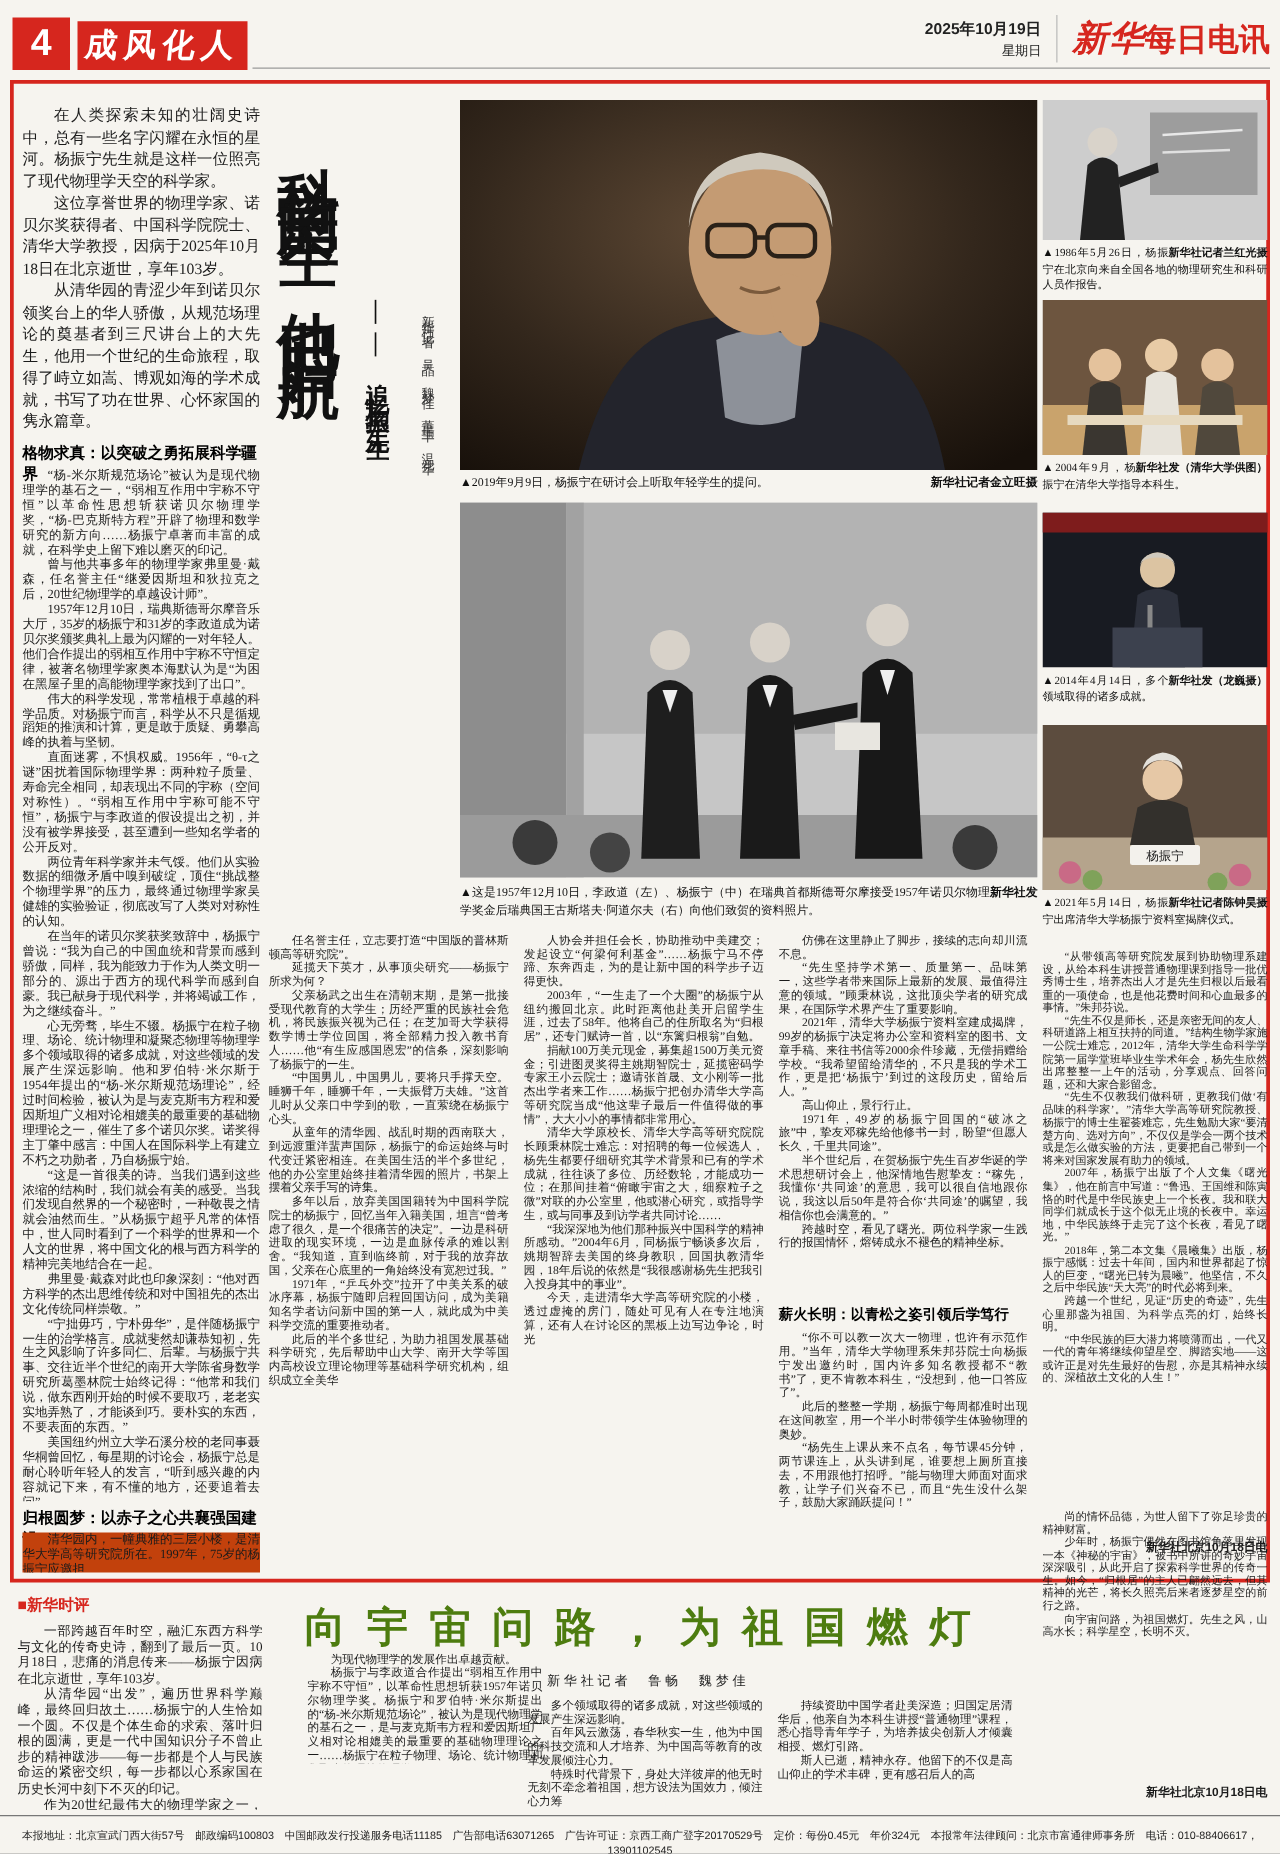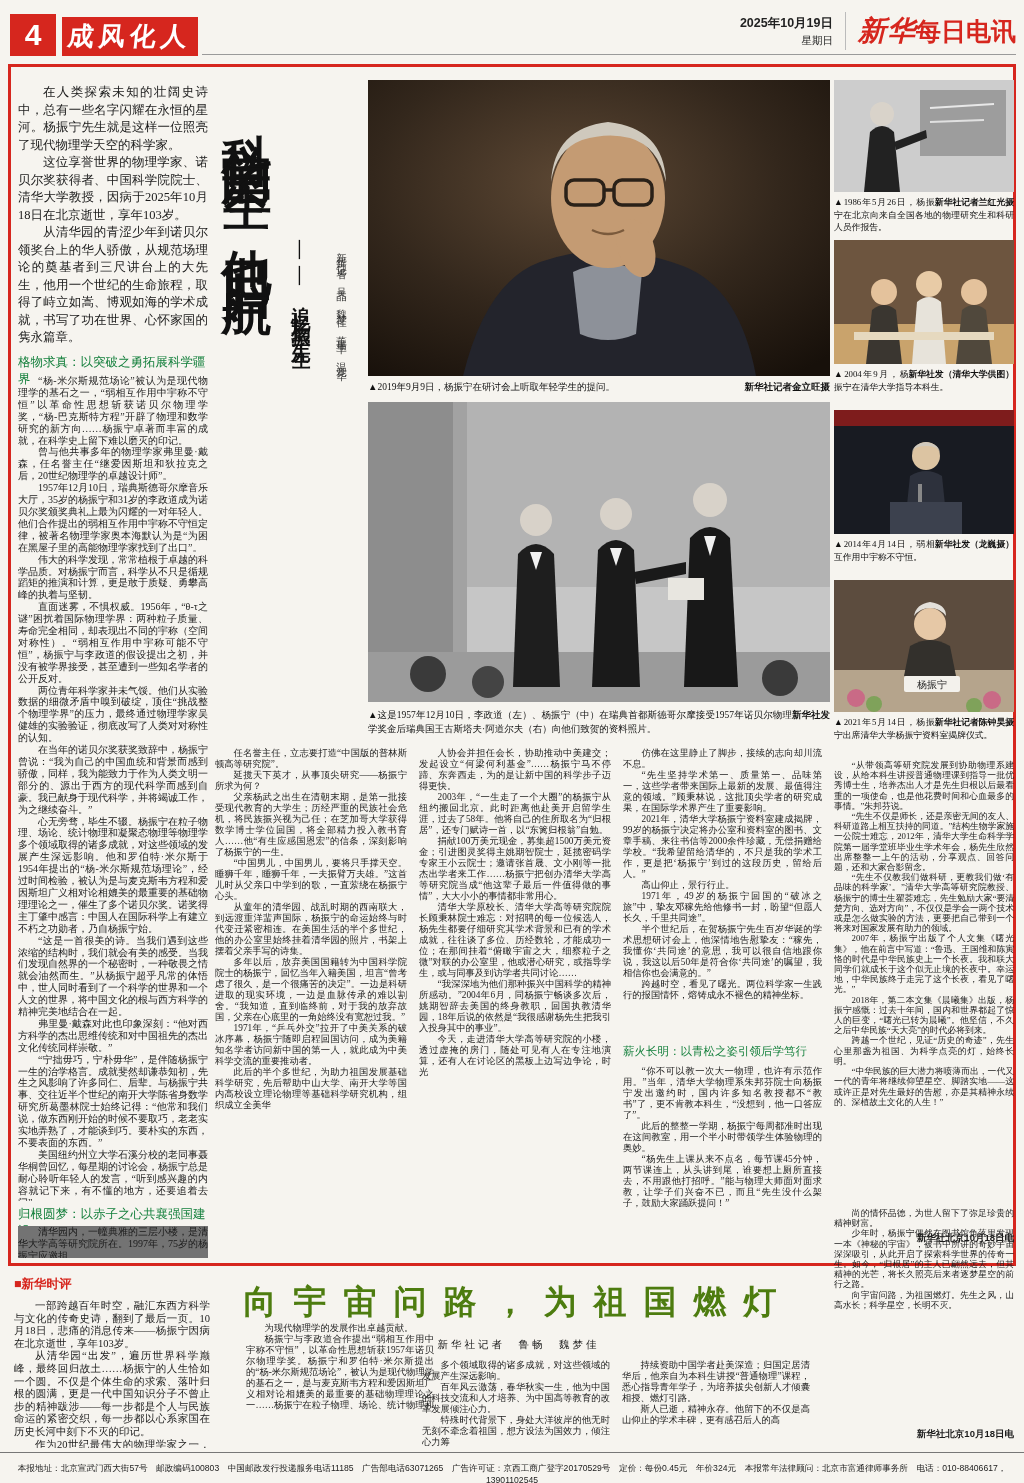--- a/index.html
+++ b/index.html
@@ -16,21 +16,21 @@
   .hdr-rule{background:#9a9a9a;height:1px;}
   .dateblk{text-align:right;font-family:"Liberation Sans",sans-serif;color:#222;}
   .dateblk .d1{font-size:12.5px;font-weight:bold;}
   .dateblk .d2{font-size:10.5px;margin-top:2px;}
   .masthead{color:#d6261e;font-weight:900;font-size:25px;white-space:nowrap;
             border-left:1px solid #bbb;padding-left:12px;font-family:"Liberation Serif",serif;}
   .masthead .script{font-style:italic;font-size:28px;letter-spacing:1px;}
   
   .mainframe{border:3px solid #d6261e;background:transparent;}
   .introtxt{font-size:12.5px;line-height:17.5px;}
-  .sechdr{font-size:12.5px;font-weight:400;font-family:"Liberation Sans",sans-serif;color:#15803d;}
+  .sechdr{font-size:12.5px;font-weight:700;font-family:"Liberation Sans",sans-serif;color:#000000;}
   .colbody{font-size:10px;line-height:11.9px;overflow:hidden;}
   .midcol{font-size:9.3px;line-height:11px;overflow:hidden;}
   .railtxt{font-size:8.8px;line-height:10.2px;overflow:hidden;}
   .vtext{writing-mode:vertical-rl;}
   .btitle{font-size:50px;font-weight:900;letter-spacing:11px;color:#111;}
   .bsub{font-size:19px;font-weight:700;letter-spacing:7px;color:#111;}
   .bby{font-size:10.5px;letter-spacing:4px;color:#333;}
   .cap{font-size:9.5px;line-height:14px;color:#111;}
   .cap b{float:right;font-family:"Liberation Sans",sans-serif;}
   .railcap{font-size:8.8px;line-height:12.5px;color:#111;}
@@ -81,21 +81,21 @@
       <p class="para">直面迷雾，不惧权威。1956年，“θ-τ之谜”困扰着国际物理学界：两种粒子质量、寿命完全相同，却表现出不同的宇称（空间对称性）。“弱相互作用中宇称可能不守恒”，杨振宁与李政道的假设提出之初，并没有被学界接受，甚至遭到一些知名学者的公开反对。</p>
       <p class="para">两位青年科学家并未气馁。他们从实验数据的细微矛盾中嗅到破绽，顶住“挑战整个物理学界”的压力，最终通过物理学家吴健雄的实验验证，彻底改写了人类对对称性的认知。</p>
       <p class="para">在当年的诺贝尔奖获奖致辞中，杨振宁曾说：“我为自己的中国血统和背景而感到骄傲，同样，我为能致力于作为人类文明一部分的、源出于西方的现代科学而感到自豪。我已献身于现代科学，并将竭诚工作，为之继续奋斗。”</p>
       <p class="para">心无旁骛，毕生不辍。杨振宁在粒子物理、场论、统计物理和凝聚态物理等物理学多个领域取得的诸多成就，对这些领域的发展产生深远影响。他和罗伯特·米尔斯于1954年提出的“杨-米尔斯规范场理论”，经过时间检验，被认为是与麦克斯韦方程和爱因斯坦广义相对论相媲美的最重要的基础物理理论之一，催生了多个诺贝尔奖。诺奖得主丁肇中感言：中国人在国际科学上有建立不朽之功勋者，乃自杨振宁始。</p>
       <p class="para">“这是一首很美的诗。当我们遇到这些浓缩的结构时，我们就会有美的感受。当我们发现自然界的一个秘密时，一种敬畏之情就会油然而生。”从杨振宁超乎凡常的体悟中，世人同时看到了一个科学的世界和一个人文的世界，将中国文化的根与西方科学的精神完美地结合在一起。</p>
       <p class="para">弗里曼·戴森对此也印象深刻：“他对西方科学的杰出思维传统和对中国祖先的杰出文化传统同样崇敬。”</p>
       <p class="para">“宁拙毋巧，宁朴毋华”，是伴随杨振宁一生的治学格言。成就斐然却谦恭知初，先生之风影响了许多同仁、后辈。与杨振宁共事、交往近半个世纪的南开大学陈省身数学研究所葛墨林院士始终记得：“他常和我们说，做东西刚开始的时候不要取巧，老老实实地弄熟了，才能谈到巧。要朴实的东西，不要表面的东西。”</p>
       <p class="para">美国纽约州立大学石溪分校的老同事聂华桐曾回忆，每星期的讨论会，杨振宁总是耐心聆听年轻人的发言，“听到感兴趣的内容就记下来，有不懂的地方，还要追着去问”。</p>
     </div>
   <div class="abs sechdr" style="left:18px;top:1206px;width:190px;background:#f6f4ef;">归根圆梦：以赤子之心共襄强国建设</div>
-  <div class="abs jus colbody para" style="left:18px;top:1226px;width:190px;height:32px;background:#737373;">清华园内，一幢典雅的三层小楼，是清华大学高等研究院所在。1997年，75岁的杨振宁应邀担</div>
+  <div class="abs jus colbody para" style="left:18px;top:1226px;width:190px;height:32px;background:#c2410c;">清华园内，一幢典雅的三层小楼，是清华大学高等研究院所在。1997年，75岁的杨振宁应邀担</div>
 
   <div class="abs vtext btitle" style="left:214px;top:94px;height:638px;">科学的星空，他已归航</div>
   <div class="abs vtext bsub" style="left:288px;top:240px;height:300px;">——追忆杨振宁先生</div>
   <div class="abs vtext bby" style="left:334px;top:244px;height:330px;">新华社记者　吴晶　魏梦佳　董瑞丰　温竞华</div>
 
   <div class="abs" style="left:368px;top:80px;width:462px;height:296px;">
     <svg width="462" height="296" viewBox="0 0 462 296" preserveAspectRatio="none">
       <defs>
           <radialGradient id="gm" cx="45%" cy="35%" r="80%">
         <stop offset="0" stop-color="#5d4834"></stop>
@@ -224,21 +224,21 @@
       <rect width="180" height="16" fill="#7e1c1c"></rect>
       <circle cx="92" cy="46" r="14" fill="#dcc4a2"></circle>
       <path d="M92,32 Q78,34 78,44 Q78,36 92,36 Q106,36 106,44 Q106,34 92,32Z" fill="#cfc9bd"></path>
       <path d="M70,124 L76,66 Q92,56 108,66 L114,124Z" fill="#2d313c"></path>
       <rect x="56" y="92" width="72" height="32" fill="#3c414e"></rect>
       <rect x="84" y="74" width="4" height="18" fill="#888"></rect>
     </svg>
   </div>
   <div class="abs railcap jus" style="left:834px;top:538px;width:180px;height:36px;">
     <b>新华社发（龙巍摄）</b>
-    <span>▲2014年4月14日，弱相互作用中宇称不守恒。</span>
+    <span>▲2014年4月14日，多个领域取得的诸多成就。</span>
   </div>
 
   <div class="abs" style="left:834px;top:580px;width:180px;height:132px;">
     <svg width="180" height="132" viewBox="0 0 180 132" preserveAspectRatio="none">
       <rect width="180" height="132" fill="#5c4c3e"></rect>
       <rect y="90" width="180" height="42" fill="#b5a48c"></rect>
       <circle cx="96" cy="44" r="16" fill="#e6c8a6"></circle>
       <path d="M80,36 Q82,24 96,22 Q112,24 112,36 Q106,28 96,28 Q86,28 80,36Z" fill="#e3e0da"></path>
       <path d="M70,96 L76,66 Q96,54 116,66 L122,96Z" fill="#33302c"></path>
       <rect x="70" y="96" width="56" height="16" rx="2" fill="#f3f1ec"></rect>

